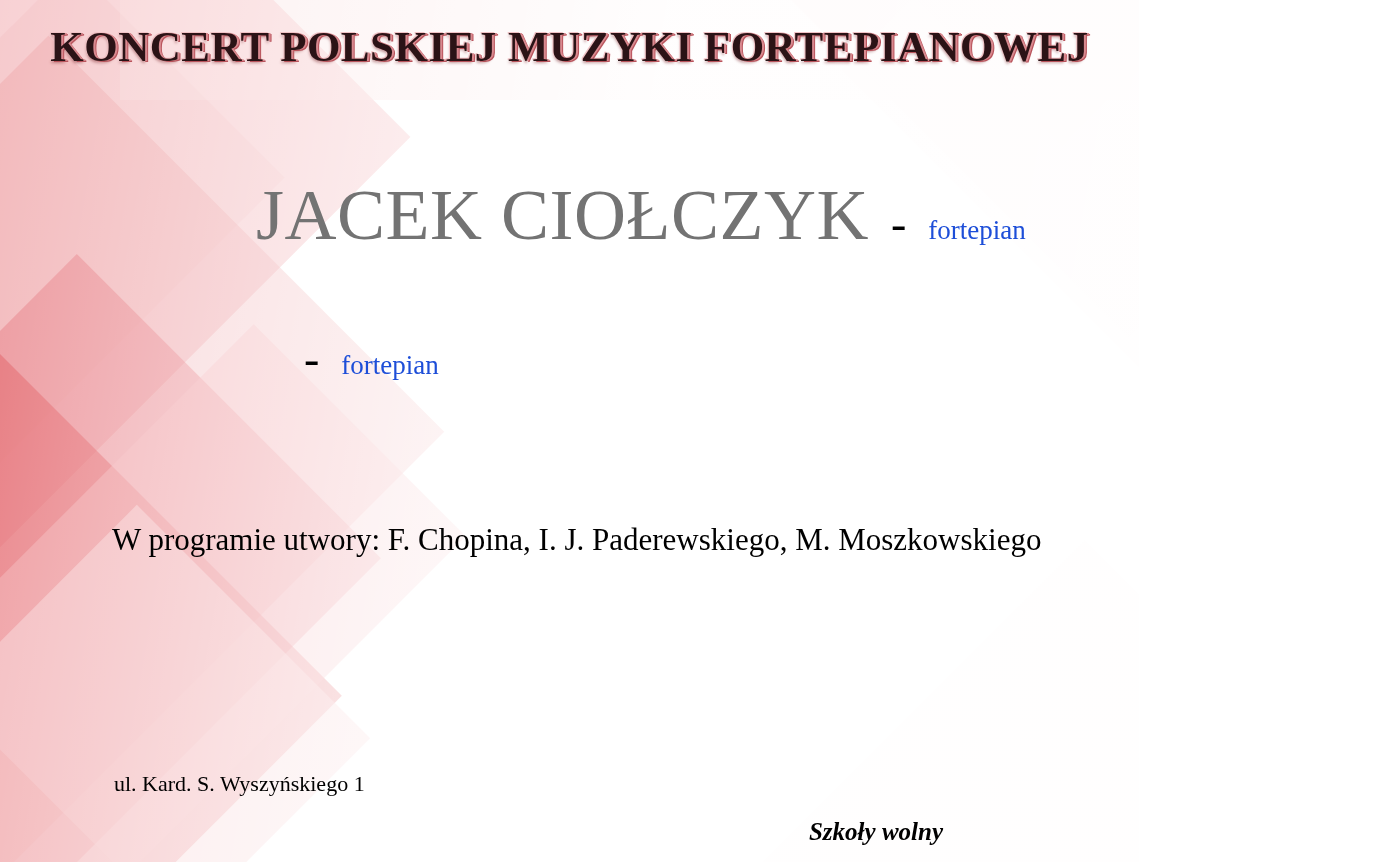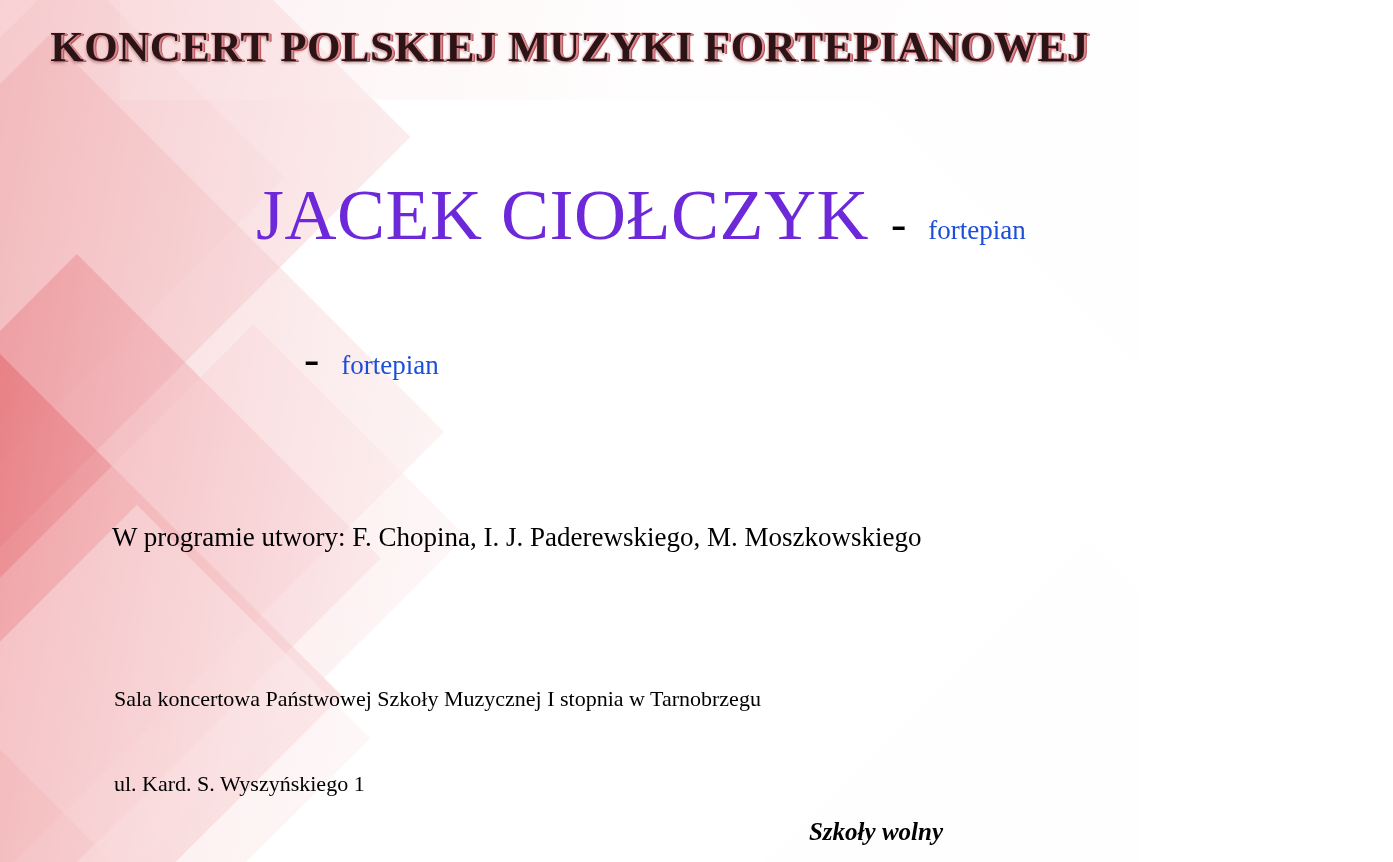--- a/index.html
+++ b/index.html
@@ -172,40 +172,40 @@
     align-items: baseline;
     white-space: nowrap;
   }
   .performer-1 { top: 178px; left: 256px; }
   .performer-2 { top: 332px; left: 270px; }
 
   .performer-name {
     font-family: "Liberation Serif", serif;
     font-size: 72px;
     line-height: 1.05;
-    color: #6d28d9;
+    color: #737373;
     letter-spacing: 0.5px;
   }
   .performer-dash {
     font-size: 46px;
     color: #000000;
     margin: 0 14px 0 22px;
   }
   .performer-2 .performer-dash { margin-left: 34px; }
   .performer-role {
     font-size: 27px;
     color: #1d4ed8;
     margin-left: 8px;
   }
 
   .programme {
     position: absolute;
     top: 522px;
     left: 112px;
-    font-size: 27px;
+    font-size: 31px;
     color: #000000;
     white-space: nowrap;
   }
 
   .datetime {
     position: absolute;
     top: 620px;
     left: 98px;
     font-size: 34px;
     font-weight: bold;
@@ -273,20 +273,19 @@
     </div>
 
     <div class="performer-row performer-2">
       <span class="performer-dash">-</span>
       <span class="performer-role">fortepian</span>
     </div>
 
     <div class="programme">W programie utwory: F. Chopina, I. J. Paderewskiego, M. Moszkowskiego</div>
 
 
-    <div class="venue">Sala koncertowa Państwowej Szkoły Muzycznej I stopnia w Tarnobrzegu</div>
 
     <div class="address">ul. Kard. S. Wyszyńskiego 1</div>
 
     <div class="admission">Szkoły wolny</div>
 
   </div>
 </div>
 
 </body></html>

